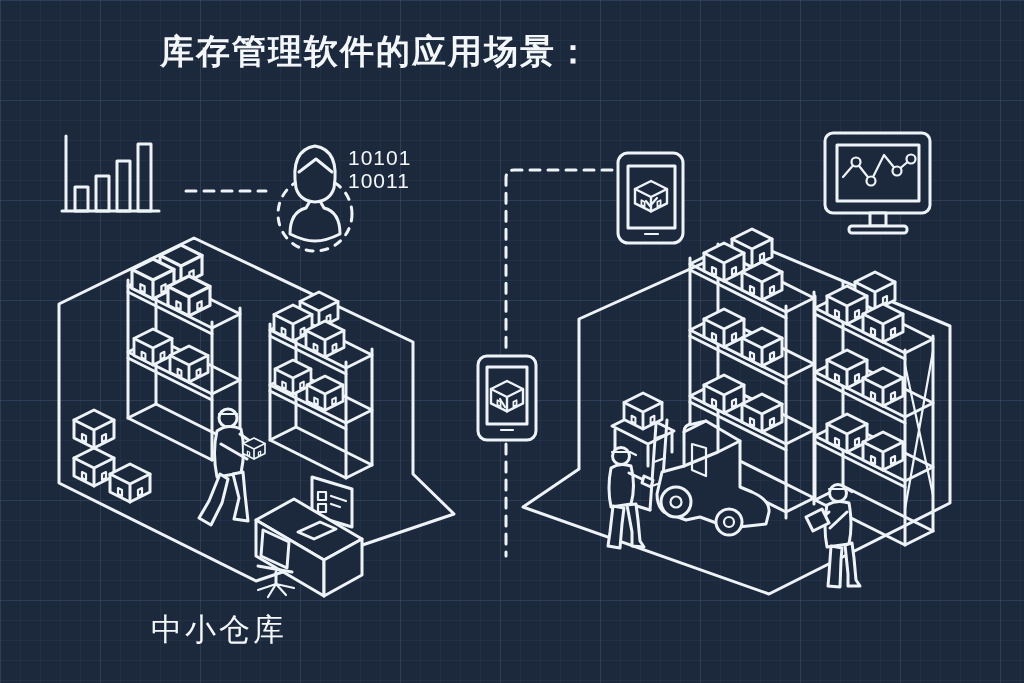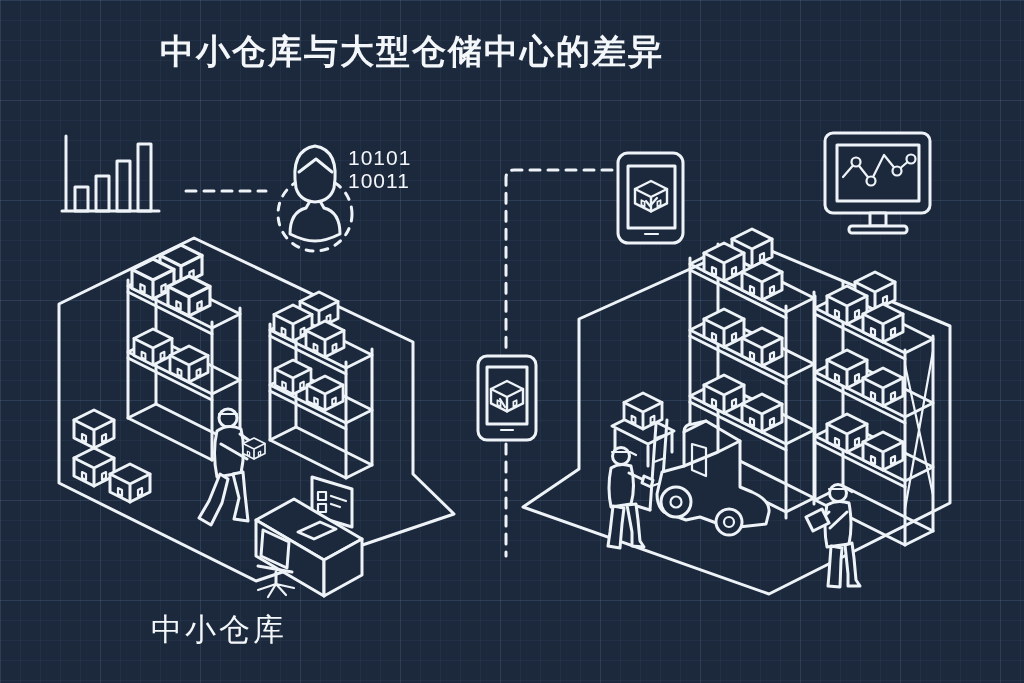--- a/index.html
+++ b/index.html
@@ -236,21 +236,21 @@
       <path class="ln f" d="M827,505 Q823,527 827,547 L849,544 Q853,525 849,503 Q837,499 827,505 Z"></path>
       <path class="ln" d="M829,512 L816,524 M847,512 L830,528"></path>
       <path class="ln f" d="M806,517 L822,509 L829,523 L813,531 Z"></path>
       <path class="ln f" d="M831,546 L829,574 L828,586 L840,587 L841,560 L842,548 Z"></path>
       <path class="ln f" d="M845,545 L848,574 L848,586 L860,586 L856,580 L854,558 L852,543 Z"></path>
     </g>
   </g>
 </svg>
 
 <div class="title">
-  <div>中小仓库与大型仓储中心的差异</div>
+  <div>库存管理软件的应用场景：</div>
 </div>
 
 <div class="binary">
   <div>10101</div>
   <div>10011</div>
 </div>
 
 <div class="scene-label left">中小仓库</div>
 
 </div>

